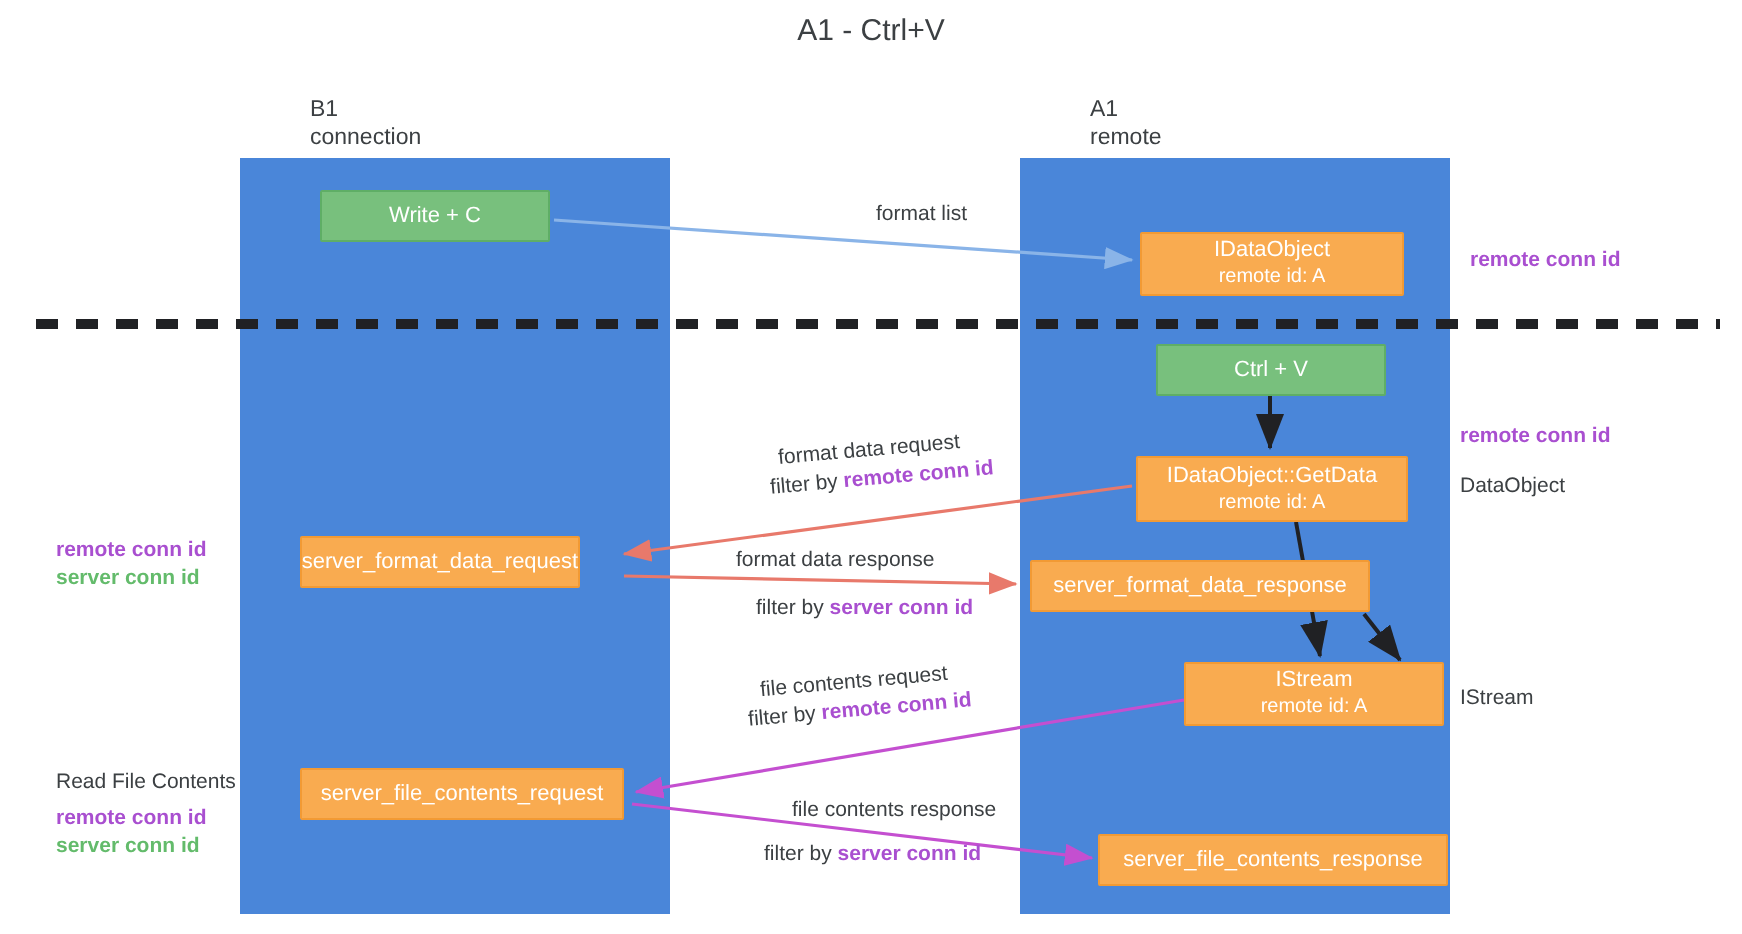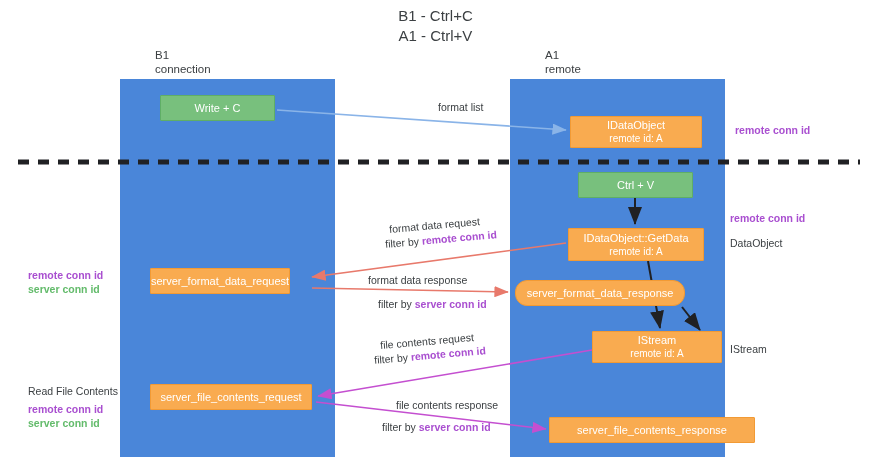--- a/index.html
+++ b/index.html
@@ -93,21 +93,20 @@
   .side-note .green { color: #63bb6b; font-weight: bold; }
   .side-note .plain { color: #3c4043; }
   .kw-purple { color: #a94fd0; font-weight: bold; }
 </style>
 </head>
 <body>
 
 <div id="canvas">
 
   <div class="title">
-    <div>B1 - Ctrl+C</div>
     <div>A1 - Ctrl+V</div>
   </div>
 
   <div class="lane-head" style="left:155px; top:48px; width:180px;">
     <div>B1</div>
     <div>connection</div>
   </div>
   <div class="lane-head" style="left:545px; top:48px; width:180px;">
     <div>A1</div>
     <div>remote</div>
@@ -166,34 +165,34 @@
 
   <div class="node orange" style="left:568px; top:228px; width:136px; height:33px;">
     <div>IDataObject::GetData</div>
     <div class="l2">remote id: A</div>
   </div>
 
   <div class="node orange" style="left:150px; top:268px; width:140px; height:26px;">
     <div>server_format_data_request</div>
   </div>
 
-  <div class="node orange" style="left:515px; top:280px; width:170px; height:26px;border-radius:12px;">
+  <div class="node orange" style="left:515px; top:280px; width:170px; height:26px;">
     <div>server_format_data_response</div>
   </div>
 
   <div class="node orange" style="left:592px; top:331px; width:130px; height:32px;">
     <div>IStream</div>
     <div class="l2">remote id: A</div>
   </div>
 
   <div class="node orange" style="left:150px; top:384px; width:162px; height:26px;">
     <div>server_file_contents_request</div>
   </div>
 
-  <div class="node orange" style="left:549px; top:417px; width:206px; height:26px;">
+  <div class="node orange" style="left:549px; top:417px; width:175px; height:26px;">
     <div>server_file_contents_response</div>
   </div>
 
   <div class="edge-label" style="left:398px; top:101px;padding-left:40px;">format list</div>
 
   <div class="edge-label" style="left:389px; top:219px; transform:rotate(-5deg);">format data request</div>
   <div class="edge-label" style="left:385px; top:233px; transform:rotate(-5deg);">
     <span class="plain">filter by </span><span class="kw-purple">remote conn id</span>
   </div>
 

